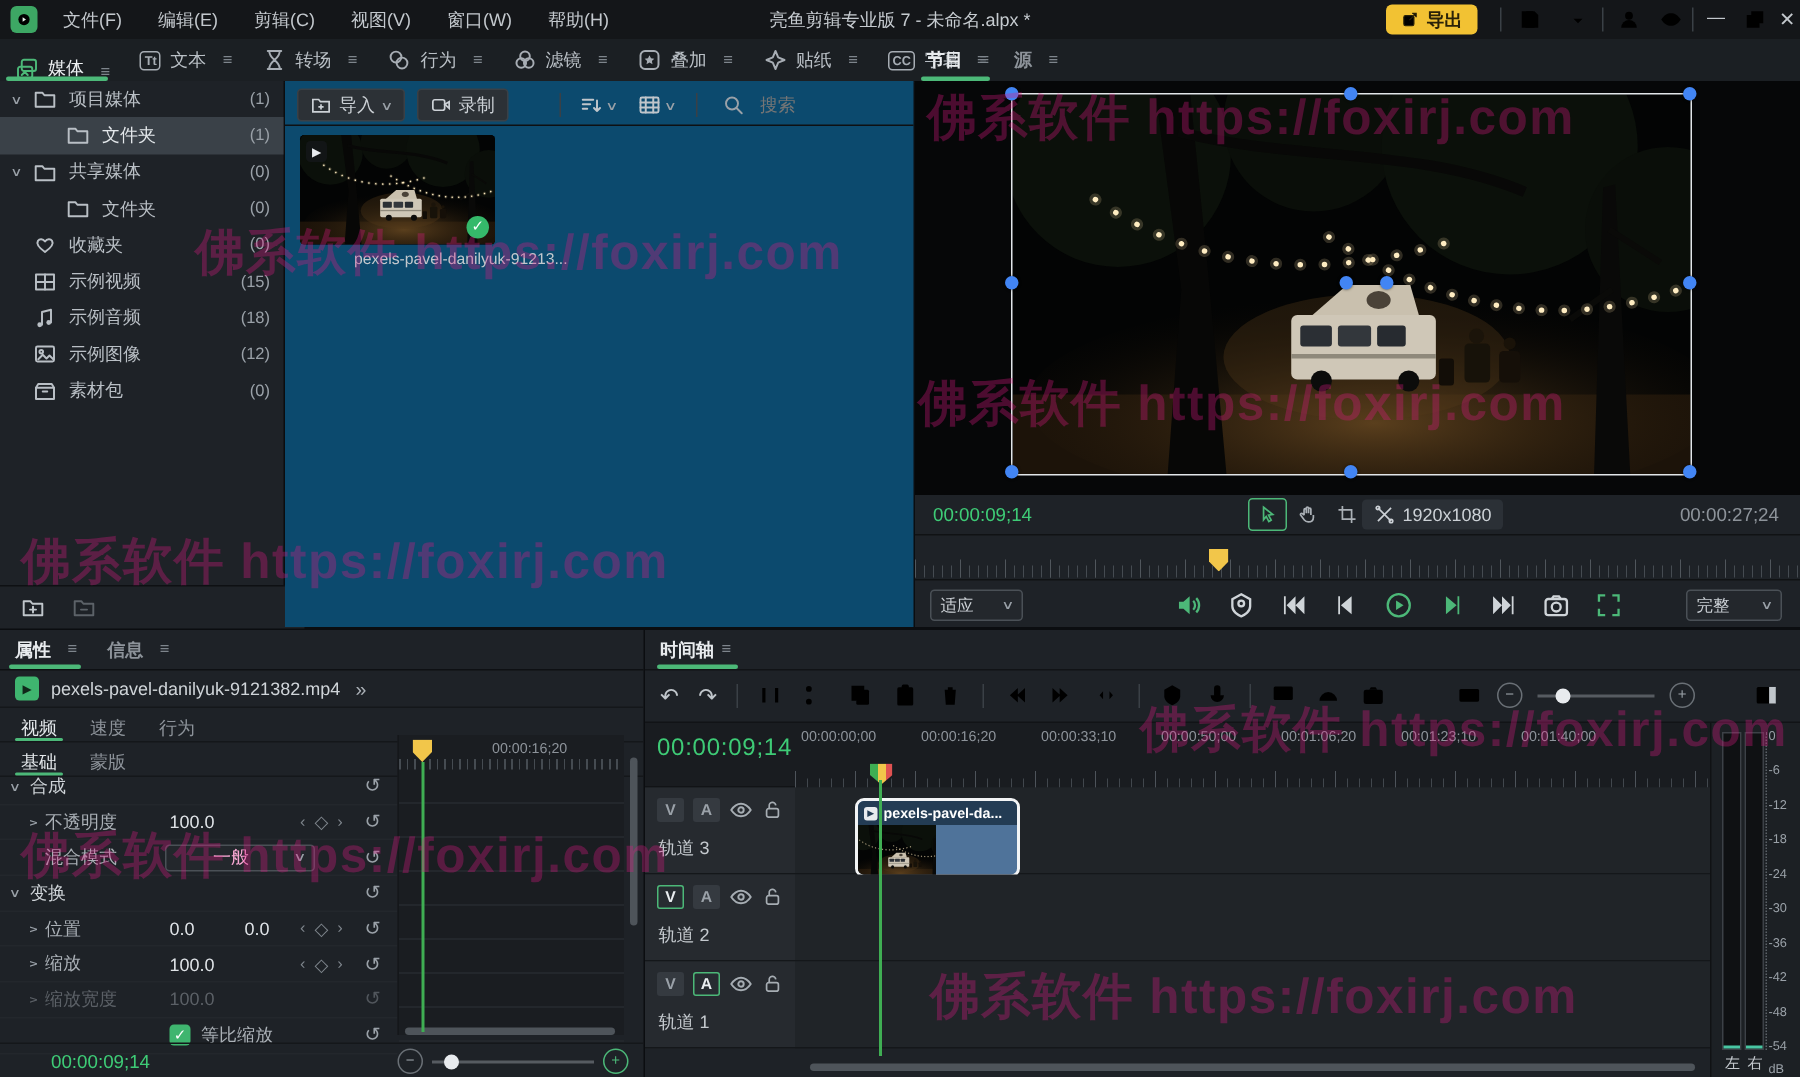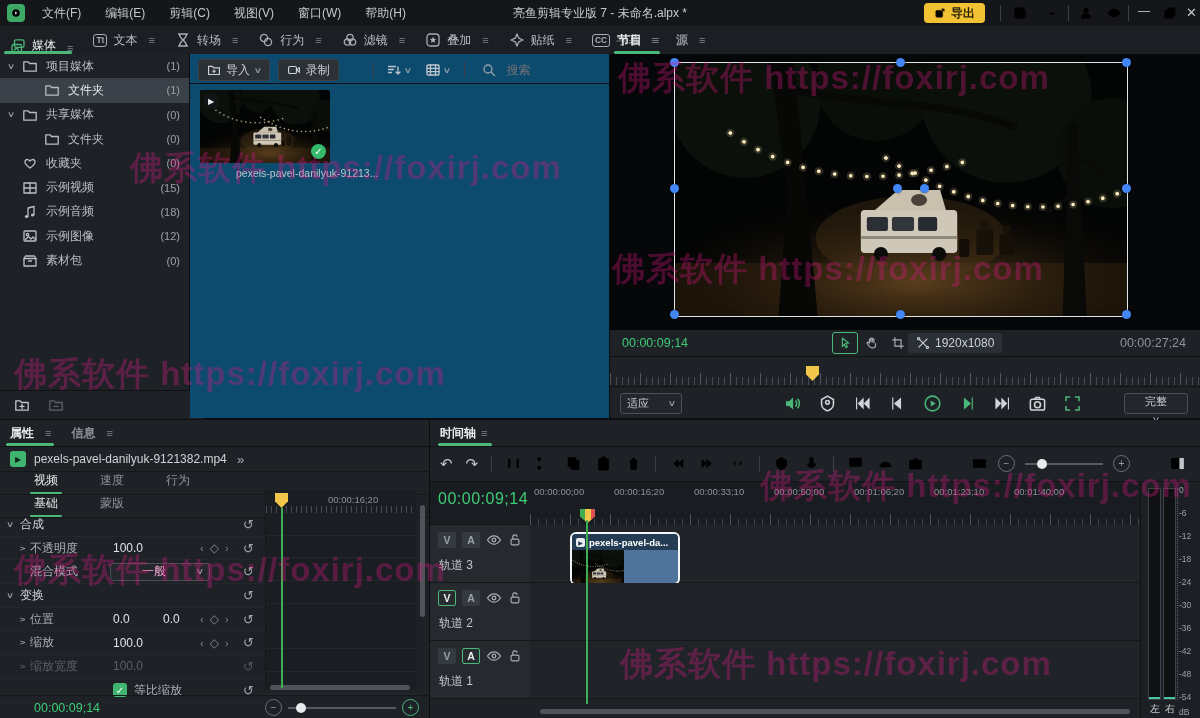--- a/index.html
+++ b/index.html
@@ -64,21 +64,21 @@
   .pb-ic{width:19px;height:19px;margin:0 8px;color:#cfd4d8;}
   .pb-ic.g{color:#4cb878;}
   .marker{position:absolute;width:13px;height:15px;background:#f2c64a;clip-path:polygon(0 0,100% 0,100% 55%,50% 100%,0 55%);}
   .tickrow{position:absolute;left:0;right:0;bottom:2px;}
   
   .props{left:0;top:420px;width:429px;height:298px;background:#1e2227;}
   .pp-head{height:26px;display:flex;align-items:center;border-bottom:1px solid #0e1013;}
   .pp-tab{position:relative;height:26px;display:flex;align-items:center;gap:6px;padding:0 10px;color:#8d939a;font-weight:bold;}
   .pp-tab.active{color:#e8ebee;}
   .pp-cliprow{height:24px;display:flex;align-items:center;padding:0 10px;gap:8px;border-bottom:1px solid #14171a;}
-  .mini-tab{position:relative;height:22px;display:flex;align-items:flex-start;padding:0 4px;margin-right:14px;color:#8d939a;margin-left:20px;}
+  .mini-tab{position:relative;height:22px;display:flex;align-items:flex-end;padding:0 4px;margin-right:14px;color:#8d939a;}
   .mini-tab.active{color:#e4e8eb;}
   .prow{position:relative;height:22.7px;display:flex;align-items:center;border-bottom:1px solid #23272c;color:#aab0b6;}
   .prow .lbl{white-space:nowrap;}
   .prow .val{position:absolute;left:113px;color:#dfe3e7;}
   .prow .val2{position:absolute;left:163px;color:#dfe3e7;}
   .kf{position:absolute;left:200px;display:flex;align-items:center;gap:6px;color:#7e858c;font-size:11px;}
   .reset{position:absolute;left:243px;color:#9aa1a8;font-size:13px;}
   .reset.off{color:#51565c;}
   .grp{color:#ced3d7;}
   .mini-tl{position:absolute;left:265px;top:70px;width:150px;height:200px;background:#1a1d21;border-left:1px solid #14171a;}
@@ -497,21 +497,21 @@
           </svg>
         <svg class="pb-ic" viewBox="0 0 16 16" style="fill:none;stroke:currentColor;stroke-width:1.3">
             <rect x="2" y="4.5" width="12" height="9" rx="1.5"></rect>
             <circle cx="8" cy="9" r="2.5"></circle>
             <path d="M5.5 4.5l1-1.5h3l1 1.5"></path>
           </svg>
         <svg class="pb-ic g" viewBox="0 0 16 16" style="fill:none;stroke:currentColor;stroke-width:1.3">
             <path d="M10 2.5h3.5V6M6 13.5H2.5V10M13.5 10v3.5H10M2.5 6V2.5H6"></path>
           </svg>
       </div>
-      <div class="dd" style="position:absolute;right:12px;width:50px;flex-direction:column;">
+      <div class="dd" style="position:absolute;right:12px;width:50px;">
         <span style="font-size:11px;">完整</span>
           <span class="chev">∨</span>
       </div>
     </div>
   </div>
 
   <div class="abs props">
     <div class="pp-head">
       <div class="pp-tab active">
         <span>属性</span>

